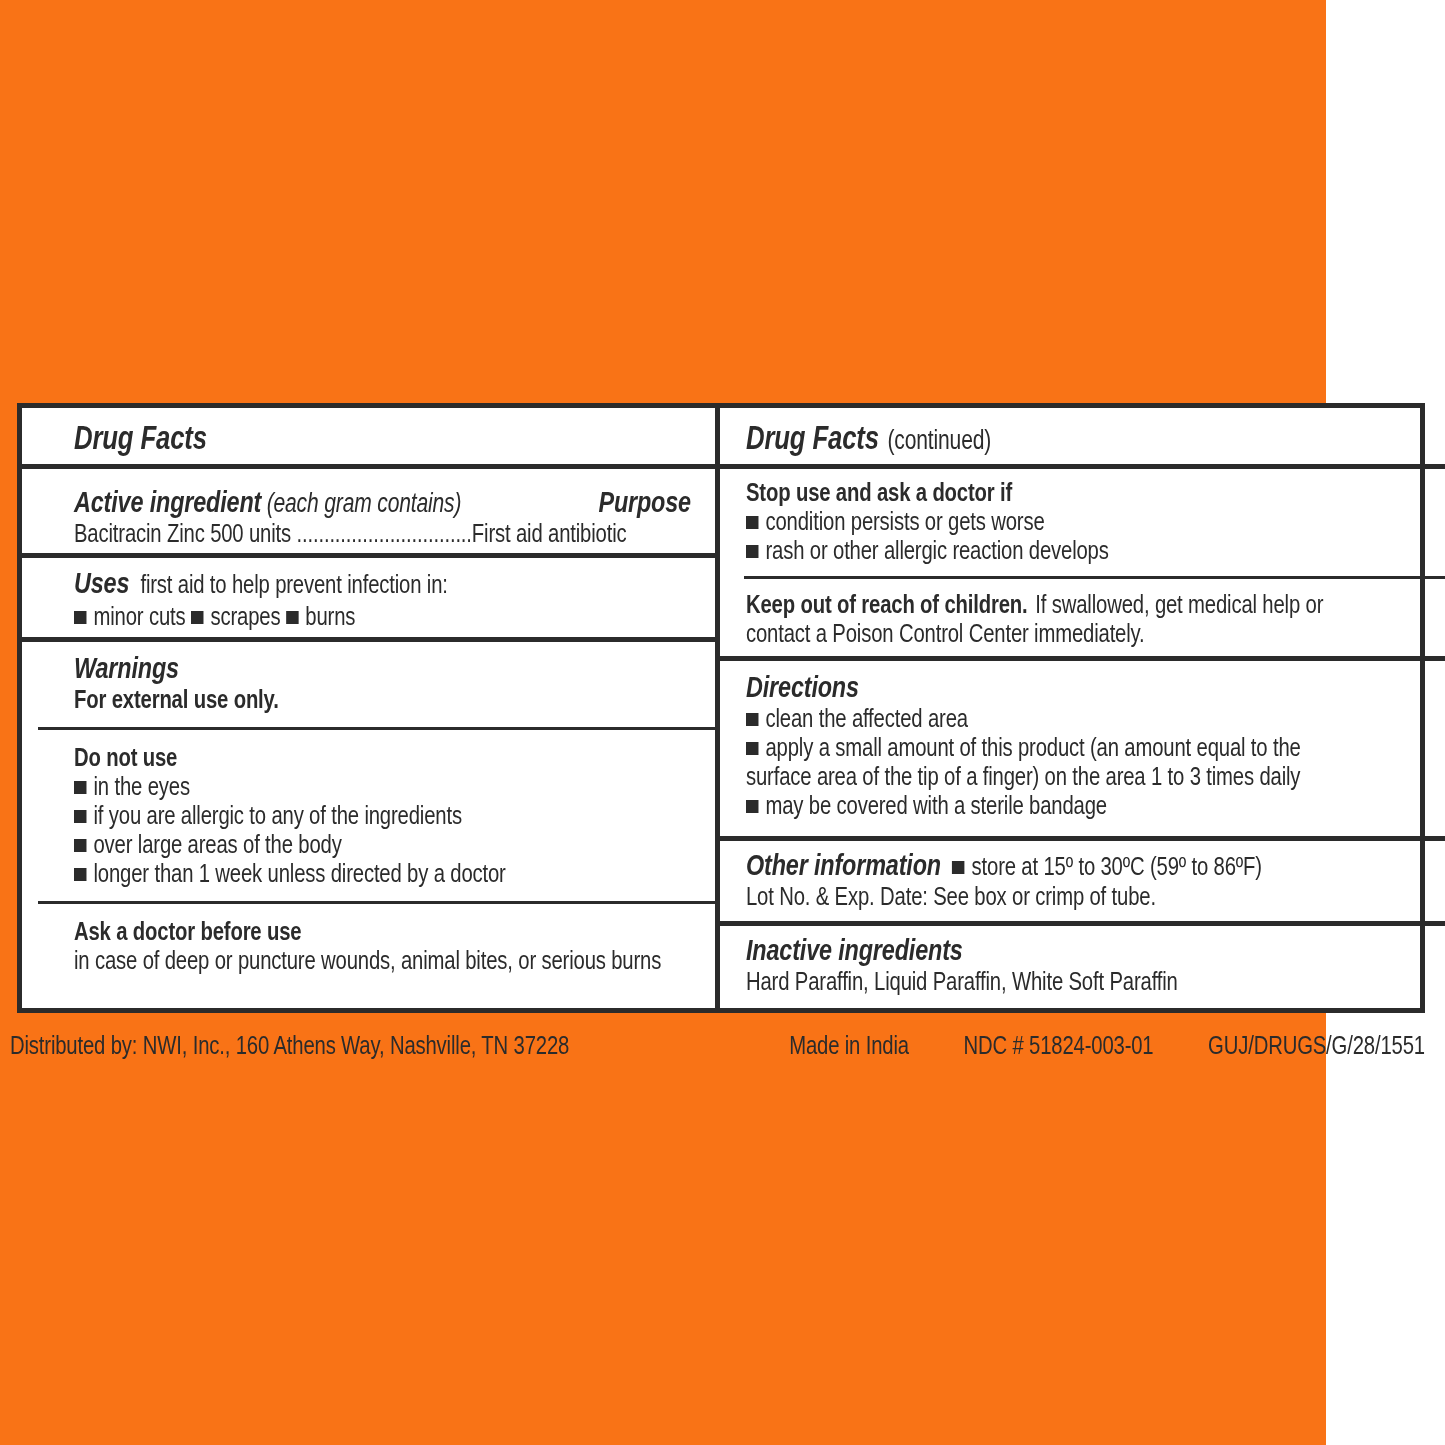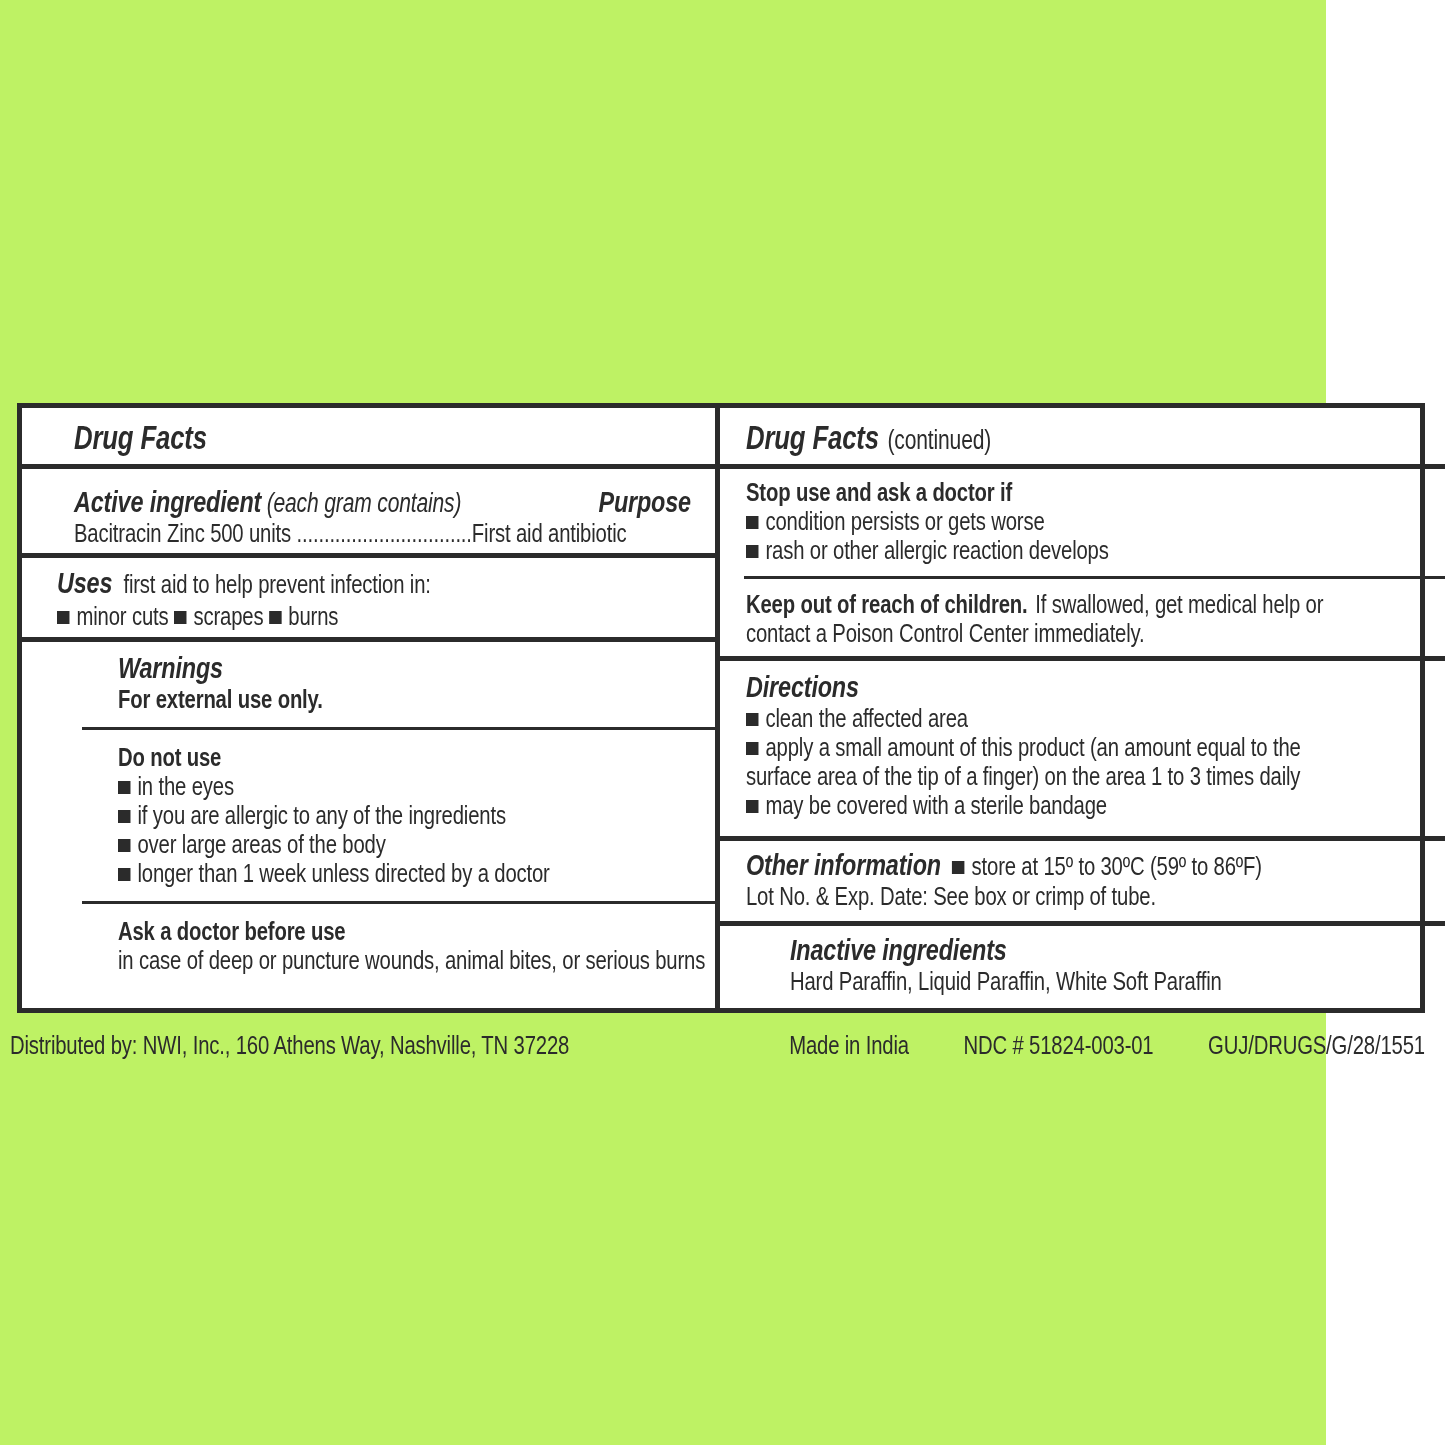--- a/index.html
+++ b/index.html
@@ -3,42 +3,42 @@
 <meta charset="utf-8">
 <style>
   html, body {
     margin: 0; padding: 0;
     overflow: hidden;
     background: #ffffff;
   }
   .page {
     position: relative;
     width: 1326px; height: 1445px;
-    background: #bef264;
+    background: #f97316;
     font-family: "Liberation Sans", sans-serif;
     color: #2b2b2b;
   }
   
   .panel {
     position: absolute;
     left: 17px; top: 403px;
     width: 1408px; height: 610px;
     border: 5px solid #2b2b2b;
     box-sizing: border-box;
     display: flex;
     background: #fff;
   }
   .col { box-sizing: border-box; }
   .col-l { width: 698px; border-right: 5px solid #2b2b2b; }
   .col-r { flex: 1; }
   .row { box-sizing: border-box; border-bottom: 5px solid #2b2b2b; }
-  .row.last { border-bottom: none; margin-left: 44px; }
+  .row.last { border-bottom: none; }
   .lr1 { height: 61px; padding: 11px 24px 0 52px; }
   .lr2 { height: 89px; padding: 16px 24px 0 52px; }
-  .lr3 { height: 84px; padding: 8px 24px 0 35px; }
+  .lr3 { height: 84px; padding: 8px 24px 0 52px; }
   .lr4 { height: 366px; padding: 9px 24px 0 52px; }
   .rr1 { height: 61px; padding: 11px 14px 0 26px; }
   .rr2 { height: 192px; padding: 9px 14px 0 26px; }
   .rr3 { height: 180px; padding: 9px 14px 0 26px; }
   .rr4 { height: 85px; padding: 7px 14px 0 26px; }
   .rr5 { height: 82px; padding: 7px 14px 0 26px; }
 
   
   .tx {
     transform: scaleX(0.78);

